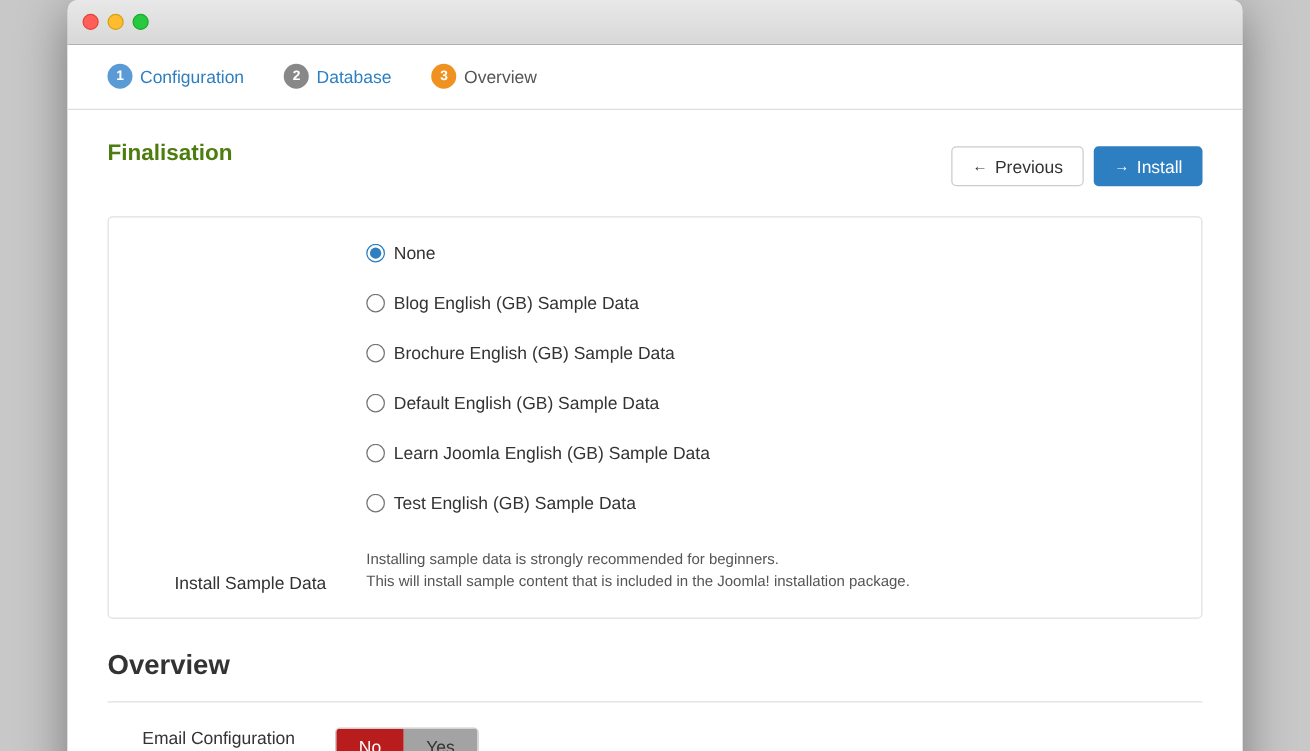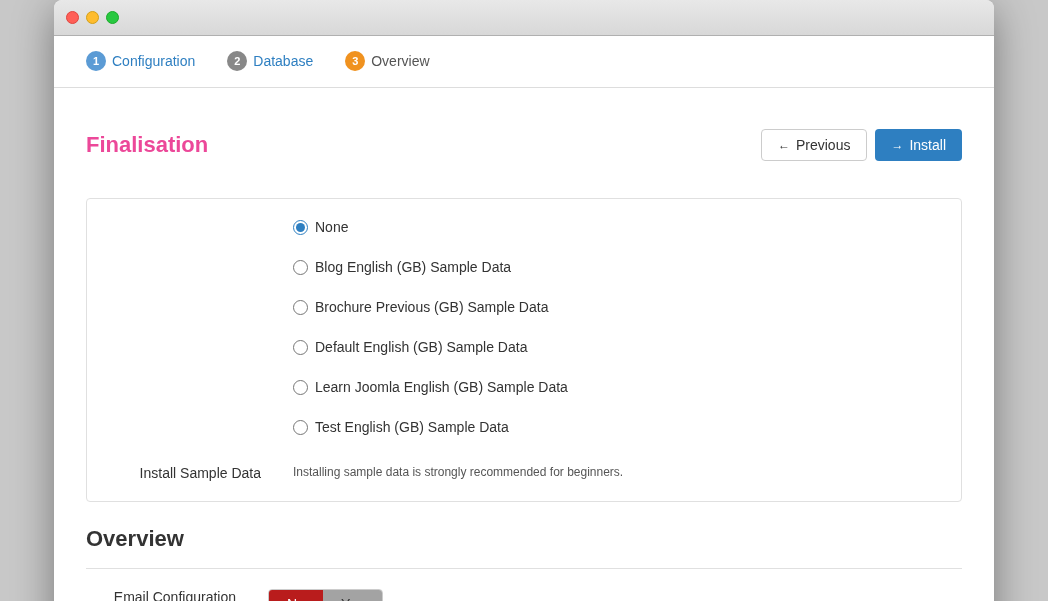--- a/index.html
+++ b/index.html
@@ -84,25 +84,24 @@
     .tab.config .tab-label { color: #2e7fc1; }
     .tab.database .tab-label { color: #2e7fc1; }
     .tab.overview .tab-label { color: #555; }
     
     .main-content {
       padding: 24px 32px;
       background: white;
     }
     
     .section-title {
-      font-size: 22px;
+      font-size: 18px;
       font-weight: bold;
-      color: #ec4899;
+      color: #4d7c0f;
       margin-bottom: 20px;
-      margin-top: 20px;
     }
     .section-header {
       display: flex;
       justify-content: space-between;
       align-items: center;
       margin-bottom: 20px;
     }
     .btn-group {
       display: flex;
       gap: 8px;
@@ -274,37 +273,38 @@
               <label class="radio-option">
                 <input type="radio" name="sample_data" checked="" style="">
                 <span>None</span>
               </label>
               <label class="radio-option">
                 <input type="radio" name="sample_data" style="">
                 <span>Blog English (GB) Sample Data</span>
               </label>
               <label class="radio-option">
                 <input type="radio" name="sample_data" style="">
-                <span>Brochure Previous (GB) Sample Data</span>
+                <span>Brochure English (GB) Sample Data</span>
               </label>
               <label class="radio-option">
                 <input type="radio" name="sample_data" style="">
                 <span>Default English (GB) Sample Data</span>
               </label>
               <label class="radio-option">
                 <input type="radio" name="sample_data" style="">
                 <span>Learn Joomla English (GB) Sample Data</span>
               </label>
               <label class="radio-option">
                 <input type="radio" name="sample_data" style="">
                 <span>Test English (GB) Sample Data</span>
               </label>
             </div>
             <div class="hint-text">
               <div>Installing sample data is strongly recommended for beginners.</div>
+              <div>This will install sample content that is included in the Joomla! installation package.</div>
             </div>
           </div>
         </div>
       </div>
 
       <div>
         <h2 class="overview-section-title">Overview</h2>
         <hr class="divider">
         <div class="email-row">
           <label class="email-label">Email Configuration</label>

